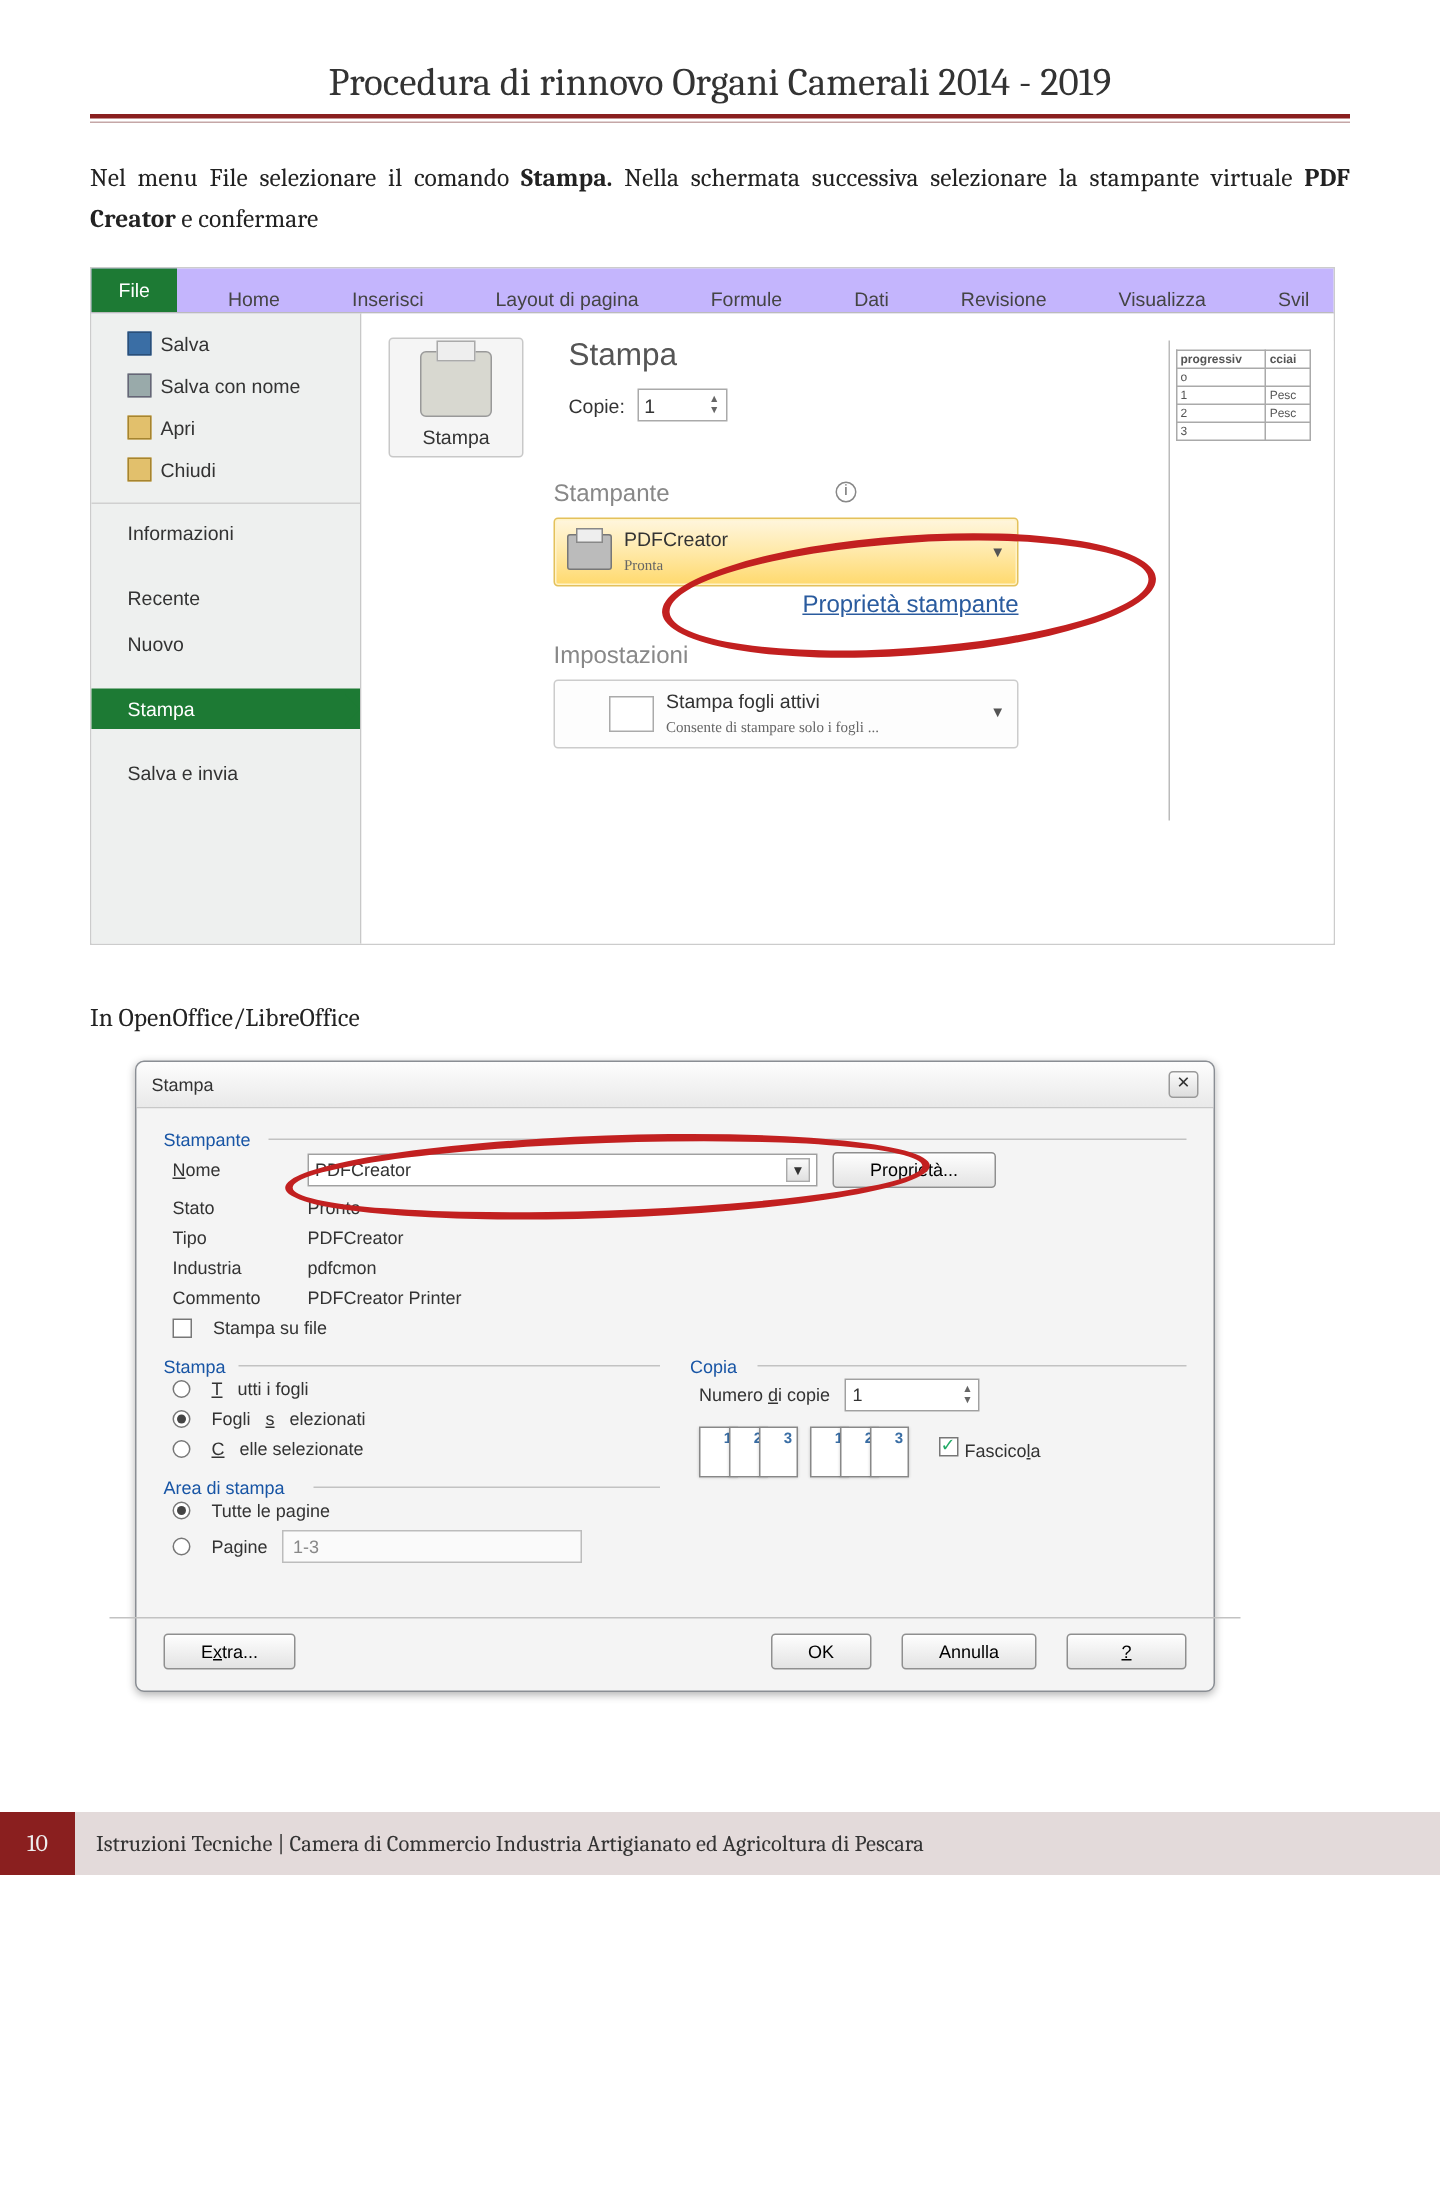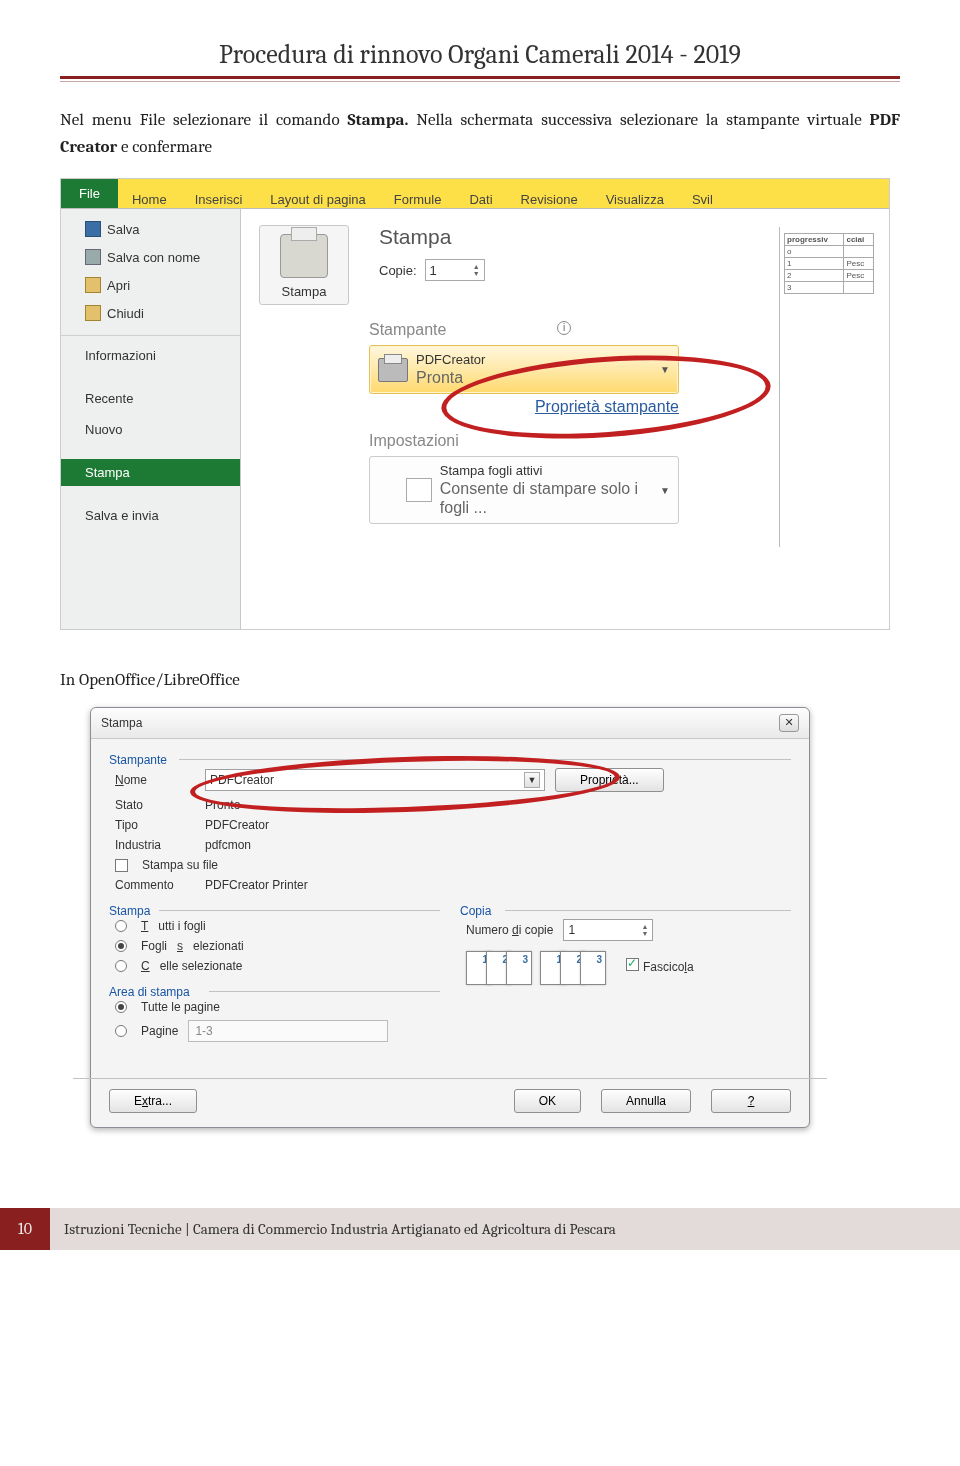--- a/index.html
+++ b/index.html
@@ -4,21 +4,21 @@
 <style>
   * { box-sizing: border-box; margin: 0; padding: 0; }
   body { font-family: Cambria, Georgia, serif; background: #fff; width: 960px; color: #222; }
   .page { padding: 40px 60px 0 60px; }
   .doc-title { font-size: 26px; text-align: center; font-weight: normal; color: #333; padding-bottom: 6px; }
   .title-underline { border-top: 3px solid #8a1f1f; border-bottom: 1px solid #c5a7a7; height: 6px; margin-bottom: 24px; }
   .body-text { font-size: 17px; line-height: 1.6; text-align: justify; margin-bottom: 18px; }
 
   
   .excel-shot { width: 830px; border: 1px solid #ccc; font-family: "Segoe UI", Tahoma, sans-serif; font-size: 13px; color: #333; margin-bottom: 40px; position: relative; }
-  .ribbon-tabs { display: flex; background: #fde047; border-bottom: 1px solid #bbb; height: 30px; align-items: stretch; }
+  .ribbon-tabs { display: flex; background: #c4b5fd; border-bottom: 1px solid #bbb; height: 30px; align-items: stretch; gap: 20px; }
   .ribbon-tab { padding: 20px 14px; color: #444; font-size: 13px; display:flex; align-items:center;}
   .ribbon-tab.active { background: #1d7a34; color: #fff; font-weight: normal; padding: 6px 18px; }
   .backstage { display: flex; height: 420px; }
   .backstage-left { width: 180px; background: #eef0ef; border-right: 1px solid #c8c8c8; padding-top: 6px; }
   .bs-item { padding: 6px 24px; font-size: 13px; color: #333; display:flex; align-items:center; gap:6px;}
   .bs-item.sep-above { border-top: 1px solid #d0d0d0; margin-top: 8px; padding-top: 12px; }
   .bs-item.active { background: #1d7a34; color: #fff; position: relative; margin-left:0; }
   .bs-item.active::after { content:""; position:absolute; right:-10px; top:50%; transform:translateY(-50%); border:10px solid transparent; border-left-color:#1d7a34; }
   .bs-icon { width:16px; height:16px; display:inline-block; }
   .icon-save { background:#3a6ea5; border:1px solid #2a4f78;}
@@ -34,21 +34,21 @@
   .printer-graphic { width:48px; height:44px; margin:0 auto 6px; background:#d8d8d0; border:1px solid #999; border-radius:4px; position:relative;}
   .printer-graphic::before{content:"";position:absolute;top:-8px;left:10px;right:10px;height:12px;background:#eee;border:1px solid #aaa;}
   .section-label { font-size:16px; color:#888; margin:16px 0 6px 110px; }
   .info-i { float:right; width:14px; height:14px; border:1px solid #888; border-radius:50%; font-size:10px; text-align:center; line-height:12px; color:#666; margin-right:300px;}
   .dropdown-box { width:310px; margin-left:110px; border:1px solid #e4c15b; background: linear-gradient(#fff6de,#ffe9a8,#ffd96d); border-radius:3px; padding:6px 8px; display:flex; align-items:center; gap:8px; position:relative; box-shadow: inset 0 0 0 1px #fff3c9; }
   .dropdown-box.plain { background:#fdfdfd; border:1px solid #ccc; box-shadow:none;padding-left:36px; }
   .dd-arrow { margin-left:auto; color:#555; font-size:10px; }
   .prn-small { width:30px; height:24px; background:#bbb; border:1px solid #777; border-radius:2px; position:relative;}
   .prn-small::before{content:"";position:absolute;top:-5px;left:5px;right:5px;height:8px;background:#eee;border:1px solid #888;}
   .dd-text { font-size:13px; color:#333; line-height:1.2;}
-  .dd-sub { font-size:16px; color:#666;}
+  .dd-sub { font-size:10px; color:#666;font-family:Liberation Serif, serif;}
   .link-line { font-size:16px; color:#2a5b9e; text-decoration:underline; text-align:right; width:420px; margin:4px 0 4px 0; }
   .red-ellipse1 { position:absolute; border:5px solid #c22020; border-radius:50%; width:330px; height:80px; left:200px; top:148px; transform:rotate(-4deg);}
   .preview-box { position:absolute; right:0; top:18px; width:110px; height:320px; border-left:1px solid #bbb; background:#fff; padding:6px 4px; overflow:hidden;}
   .prev-table { width:90px; border:1px solid #aaa; font-size:8px; color:#555; border-collapse:collapse;}
   .prev-table td,.prev-table th{ border:1px solid #aaa; padding:1px 2px; text-align:left;}
 
   .mid-text { font-size:17px; margin:30px 0 18px; }
 
   
   .oo-shot { width:830px; font-family:"Segoe UI",Tahoma,sans-serif; font-size:12px; color:#333; position:relative; margin-bottom:50px;}
@@ -250,26 +250,26 @@
               </div>
             <div class="row">
                 <span class="lbl">Tipo</span>
                 <span>PDFCreator</span>
               </div>
             <div class="row">
                 <span class="lbl">Industria</span>
                 <span>pdfcmon</span>
               </div>
             <div class="row">
+                <span class="lbl">Commento</span>
+                <span>PDFCreator Printer</span>
+              </div>
+            <div class="row">
                 <span class="checkbox"></span>
                 <span>Stampa su file</span>
-              </div>
-            <div class="row">
-                <span class="lbl">Commento</span>
-                <span>PDFCreator Printer</span>
               </div>
           </div>
         </div>
 
         <div class="two-col">
 
           <div class="col">
             <div class="fieldset">
               <span class="fs-legend">Stampa</span>
               <div class="fs-line" style="margin-left:50px"></div>

